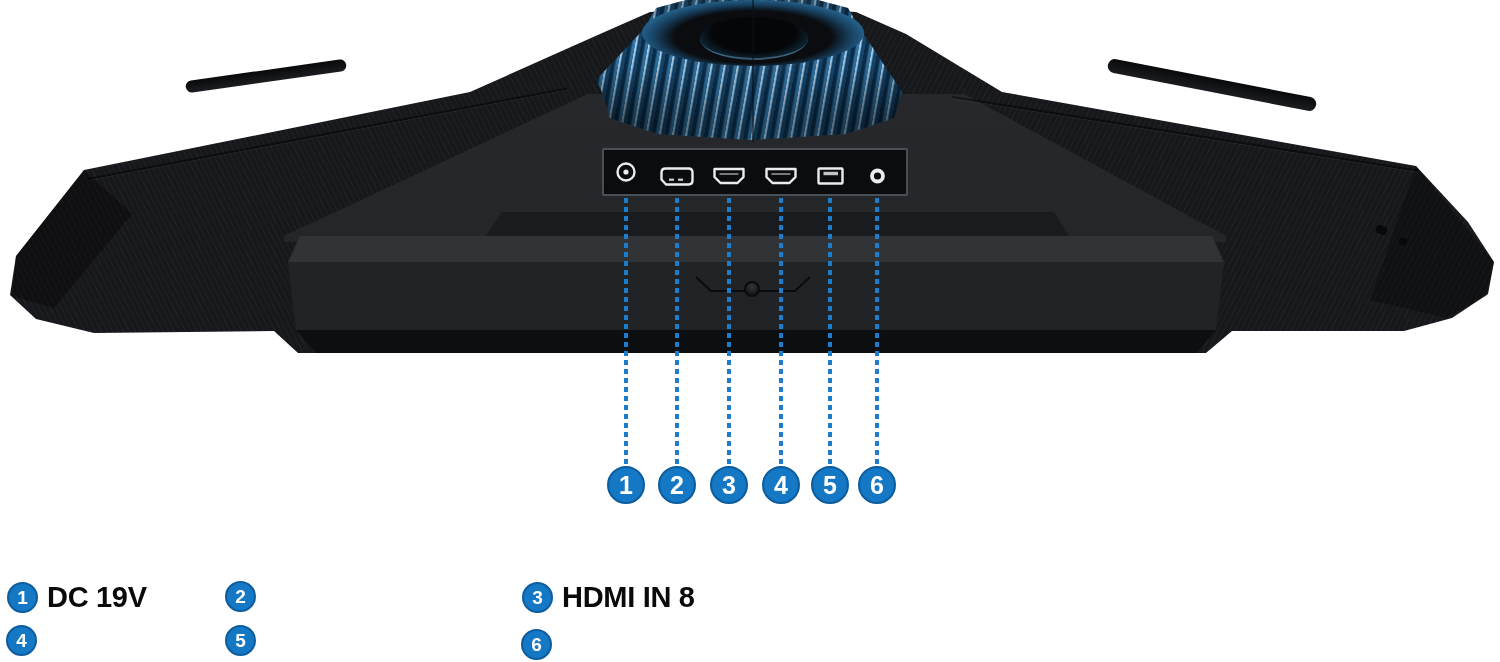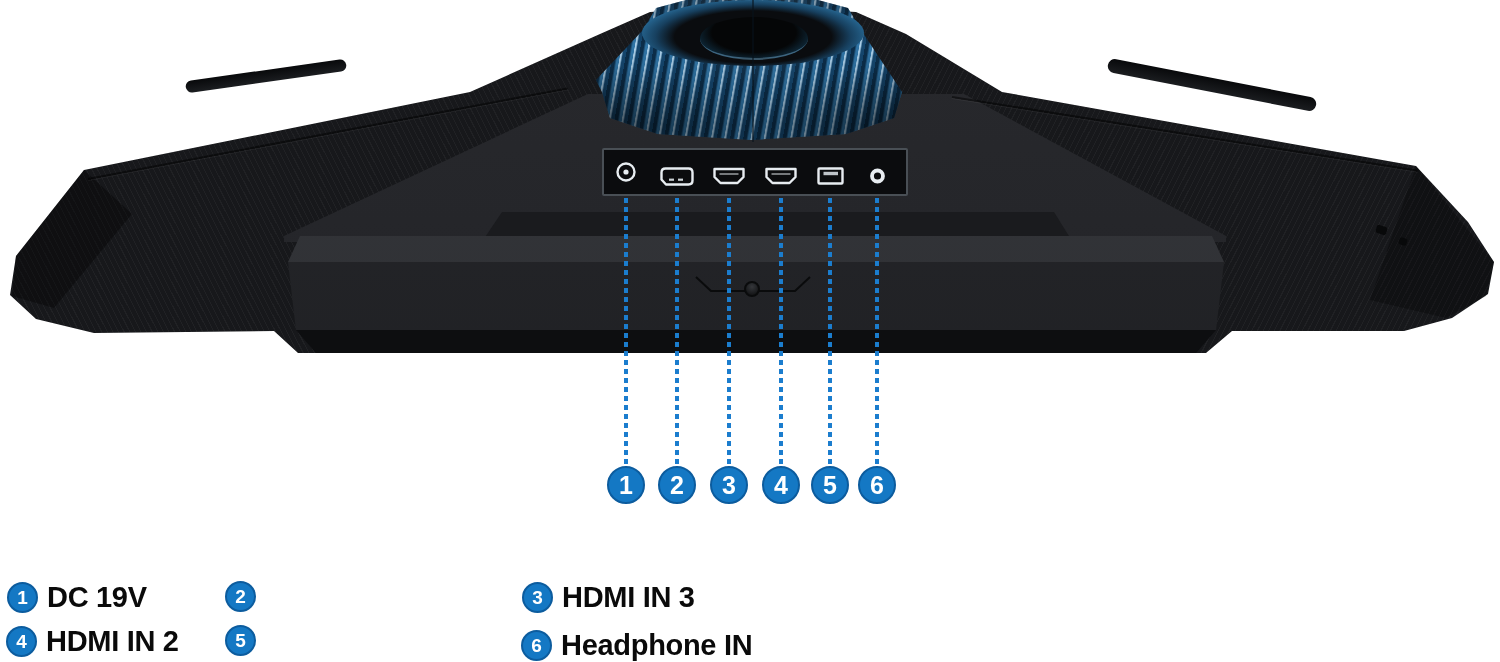--- a/index.html
+++ b/index.html
@@ -182,28 +182,26 @@
   <div>
     <div class="legend-item" style="left:7px;top:581px">
       <span class="badge small">1</span>
       <span class="legend-label">DC 19V</span>
     </div>
     <div class="legend-item" style="left:225px;top:581px">
       <span class="badge small">2</span>
     </div>
     <div class="legend-item" style="left:522px;top:581px">
       <span class="badge small">3</span>
-      <span class="legend-label">HDMI IN 3</span>
+      <span class="legend-label">HDMI IN 8</span>
     </div>
     <div class="legend-item" style="left:6px;top:625px">
       <span class="badge small">4</span>
-      <span class="legend-label">HDMI IN 2</span>
     </div>
     <div class="legend-item" style="left:225px;top:625px">
       <span class="badge small">5</span>
     </div>
     <div class="legend-item" style="left:521px;top:629px">
       <span class="badge small">6</span>
-      <span class="legend-label">Headphone IN</span>
     </div>
   </div>
 
 </div>
 
 </body></html>

